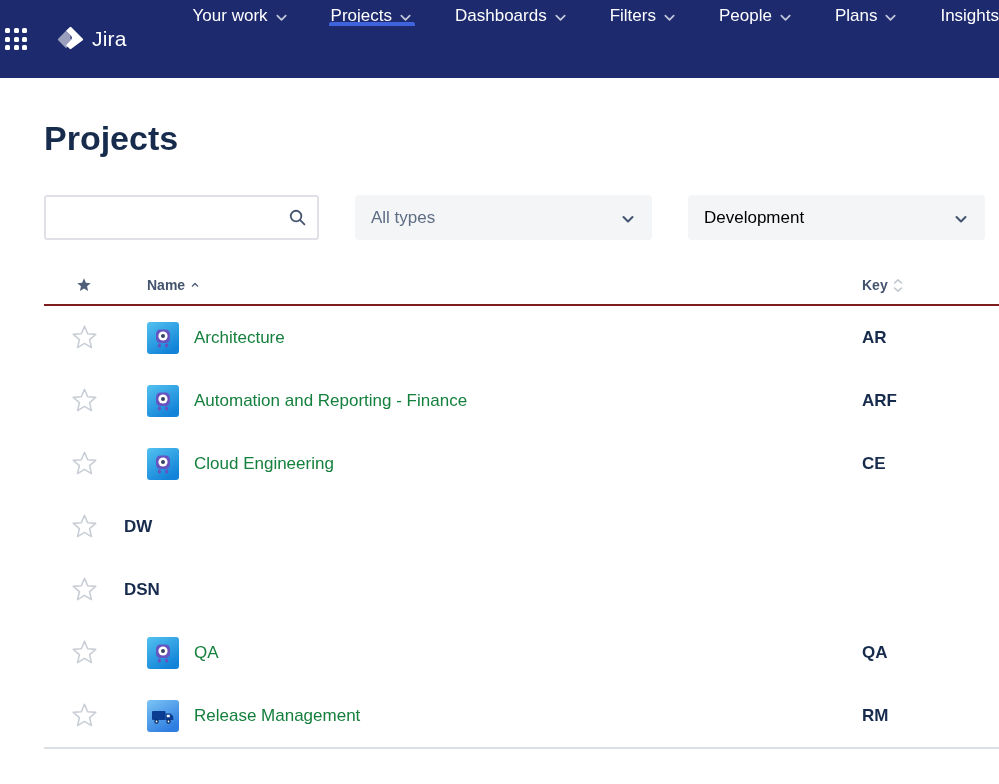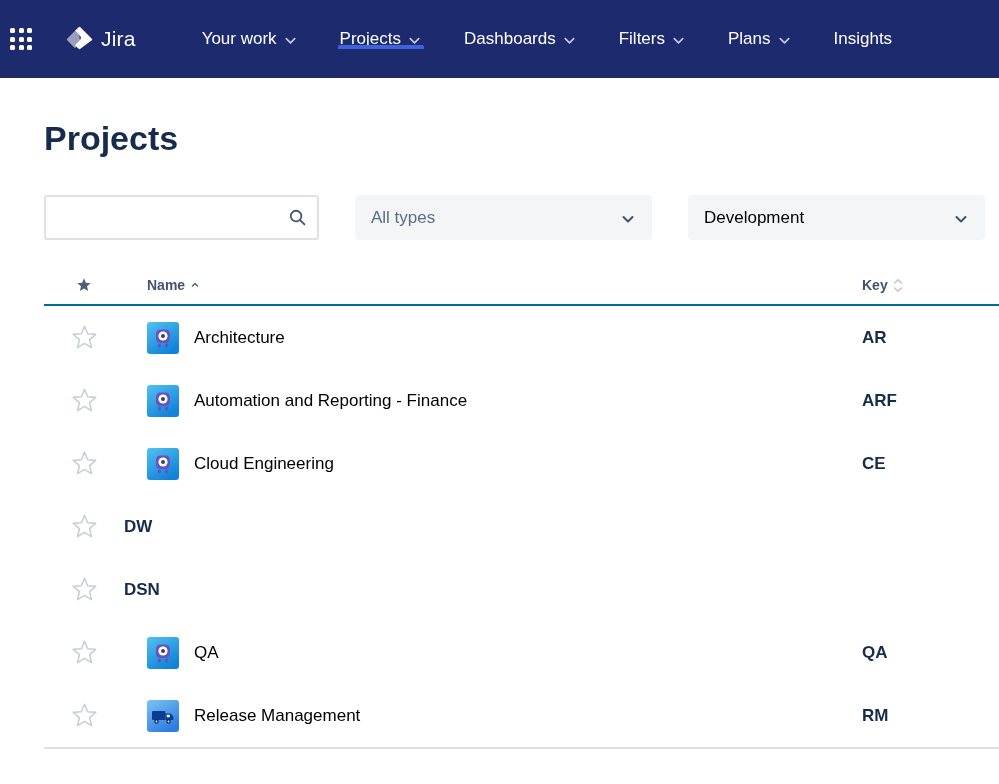--- a/index.html
+++ b/index.html
@@ -29,21 +29,21 @@
     margin-right: 14px;
   }
   .dots { display: grid; grid-template-columns: repeat(3, 5px); gap: 3.5px; }
   .dots i { width: 5px; height: 5px; background: #fff; border-radius: 1.5px; display: block; }
   .brand {
     display: flex; align-items: center; gap: 8px;
     text-decoration: none; color: #fff;
     margin-right: 52px;
   }
   .brand-text { font-size: 21px; font-weight: 500; letter-spacing: .2px; }
-  .nav-items { display: flex; align-items: center; gap: 42px; height: 66px; }
+  .nav-items { display: flex; align-items: flex-start; gap: 42px; height: 66px; }
   .nav-item {
     display: flex; align-items: center; gap: 6px;
     color: #ffffff; text-decoration: none;
     font-size: 17px; font-weight: 500;
     position: relative; cursor: pointer;
   }
   .nav-item .chev { color: rgba(255,255,255,.75); margin-top: 2px; }
   .nav-item.active::after {
     content: ""; position: absolute; left: -2px; right: -2px; bottom: 0;
     height: 4px; background: #3E63DD; border-radius: 2px 2px 0 0;
@@ -75,31 +75,31 @@
   .select.dark .sel-value { color: #000000; }
   .select .chev { color: #42526E; margin-top: 2px; }
 
   
   .table { margin-top: 26px; width: 955px; }
   .thead, .trow {
     display: grid;
     grid-template-columns: 80px 738px 1fr;
     align-items: center;
   }
-  .thead { height: 40px; border-bottom: 2px solid #0369a1; }
+  .thead { height: 40px; border-bottom: 2px solid #7f1d1d; }
   .th { font-size: 14px; font-weight: 700; color: #44546F; display: flex; align-items: center; gap: 4px; cursor: pointer; }
   .th-name { padding-left: 23px; }
   .cell-star { display: flex; justify-content: center; }
   .rows { }
   .trow { height: 63px; }
   .star-btn { background: none; border: none; cursor: pointer; width: 30px; height: 30px; display: flex; align-items: center; justify-content: center; }
   .cell-name { display: flex; align-items: center; gap: 15px; padding-left: 23px; }
   .avatar { width: 32px; height: 32px; display: block; flex: 0 0 32px; }
   .avatar svg { display: block; }
-  .plink { font-size: 17px; color: #000000; text-decoration: none; cursor: pointer; }
+  .plink { font-size: 17px; color: #15803d; text-decoration: none; cursor: pointer; }
   .cell-key { font-size: 17px; color: #172B4D; font-weight: bold; }
   .table-bottom { border-bottom: 2px solid #DCDFE4; width: 955px; }
 </style>
 </head>
 <body>
 
 <header class="topnav">
   <button class="appswitcher">
     <span class="dots">
       <i></i>
@@ -142,20 +142,26 @@
     </svg>
   </a>
 
   <a class="nav-item">
     <span class="nav-label">Filters</span>
     <svg class="chev" width="15" height="15" viewBox="0 0 16 16">
       <path d="M3.5 6l4.5 4.5L12.5 6" fill="none" stroke="currentColor" stroke-width="1.8" stroke-linecap="round" stroke-linejoin="round"></path>
     </svg>
   </a>
 
+  <a class="nav-item">
+    <span class="nav-label">People</span>
+    <svg class="chev" width="15" height="15" viewBox="0 0 16 16">
+      <path d="M3.5 6l4.5 4.5L12.5 6" fill="none" stroke="currentColor" stroke-width="1.8" stroke-linecap="round" stroke-linejoin="round"></path>
+    </svg>
+  </a>
 
   <a class="nav-item">
     <span class="nav-label">Plans</span>
     <svg class="chev" width="15" height="15" viewBox="0 0 16 16">
       <path d="M3.5 6l4.5 4.5L12.5 6" fill="none" stroke="currentColor" stroke-width="1.8" stroke-linecap="round" stroke-linejoin="round"></path>
     </svg>
   </a>
 
   <a class="nav-item">
     <span class="nav-label">Insights</span>

